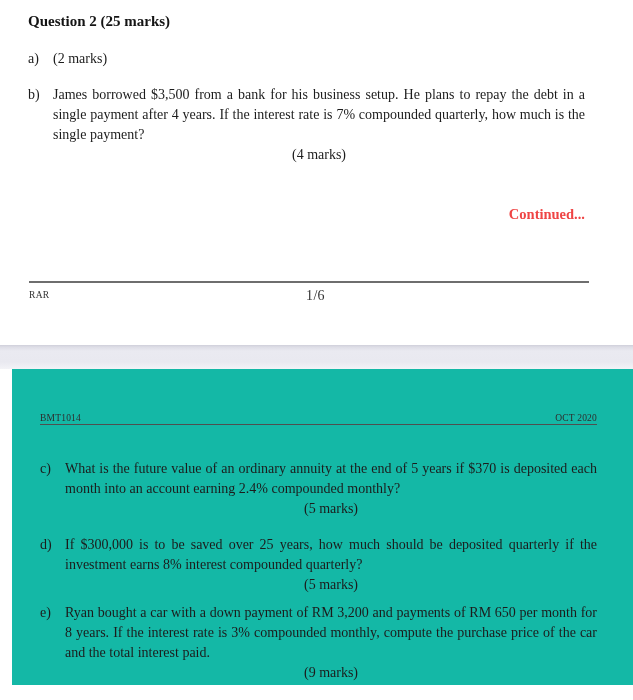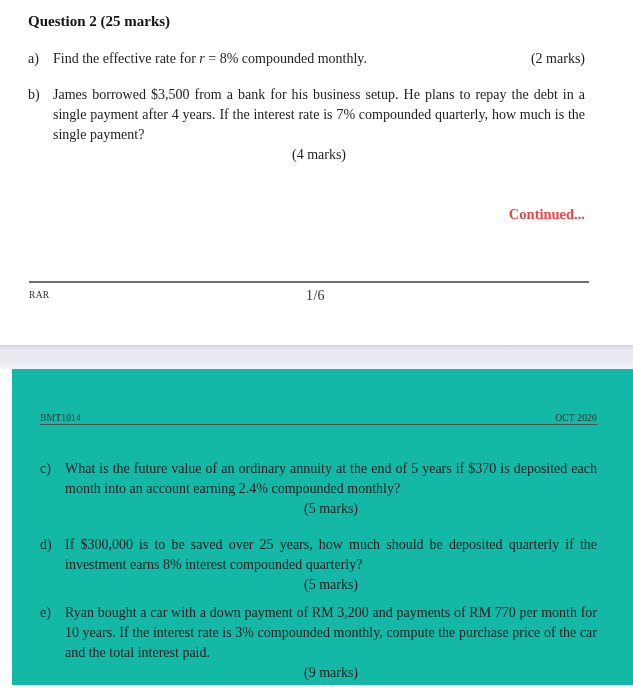--- a/index.html
+++ b/index.html
@@ -133,21 +133,20 @@
 
 <div class="viewport">
 
   <section class="page-1">
     <div class="p1-content">
 
       <h1 class="q-heading"><span class="underlined">Question 2</span><span> (25 marks)</span></h1>
 
       <div class="q-item item-a">
         <span class="q-label">a)</span>
-        <span class="q-text"><span>Find the effective rate for </span><span class="var-italic">r</span><span> = 8% compounded monthly.</span></span>
         <span class="q-marks">(2 marks)</span>
       </div>
 
       <div class="q-item item-b">
         <span class="q-label">b)</span>
         <p class="q-text">James borrowed $3,500 from a bank for his business setup. He plans to repay the debt in a single payment after 4 years. If the interest rate is 7% compounded quarterly, how much is the single payment?</p>
         <div class="marks-line">(4 marks)</div>
       </div>
 
     </div>
@@ -178,20 +177,20 @@
       </div>
 
       <div class="q-item item-d">
         <span class="q-label">d)</span>
         <p class="q-text">If $300,000 is to be saved over 25 years, how much should be deposited quarterly if the investment earns 8% interest compounded quarterly?</p>
         <div class="marks-line">(5 marks)</div>
       </div>
 
       <div class="q-item item-e">
         <span class="q-label">e)</span>
-        <p class="q-text">Ryan bought a car with a down payment of RM 3,200 and payments of RM 770 per month for 10 years. If the interest rate is 3% compounded monthly, compute the purchase price of the car and the total interest paid.</p>
+        <p class="q-text">Ryan bought a car with a down payment of RM 3,200 and payments of RM 650 per month for 8 years. If the interest rate is 3% compounded monthly, compute the purchase price of the car and the total interest paid.</p>
         <div class="marks-line">(9 marks)</div>
       </div>
 
     </div>
   </section>
 
 </div>
 
 </body></html>

